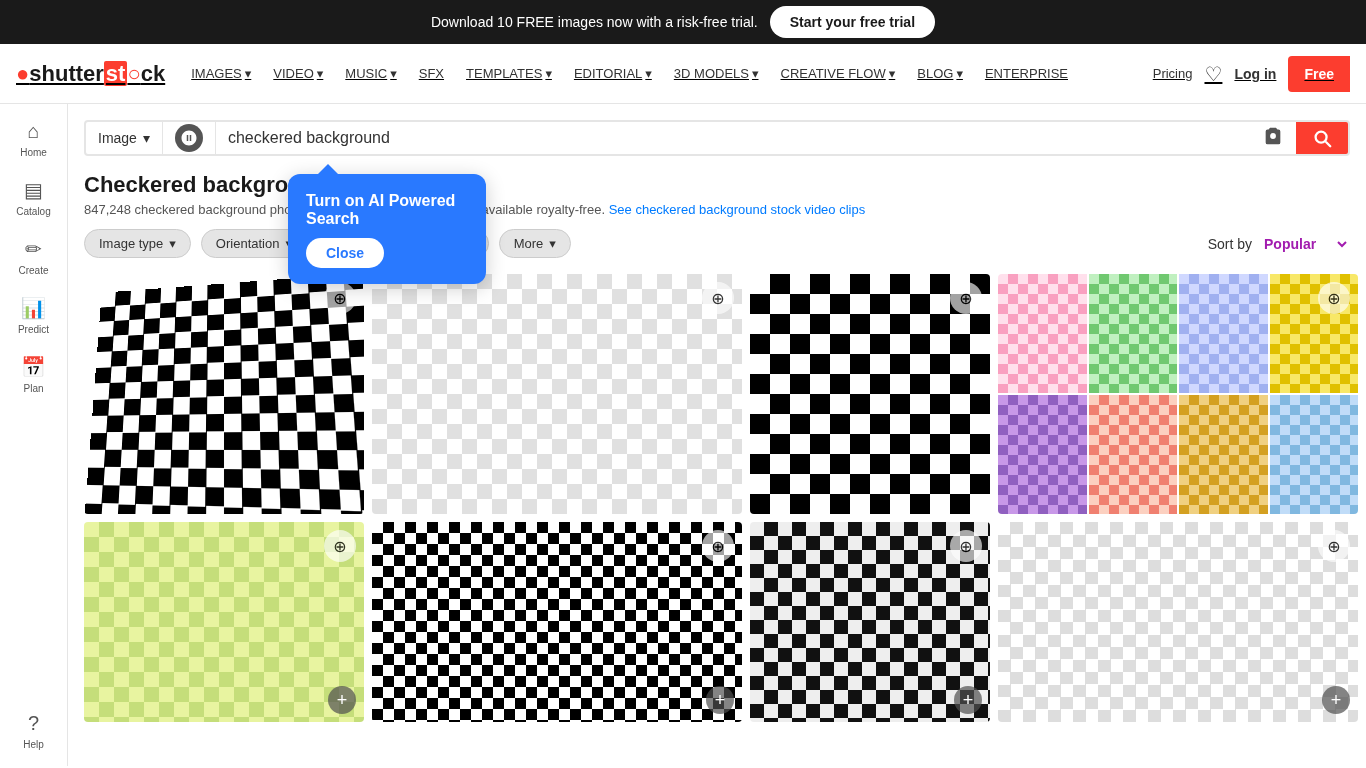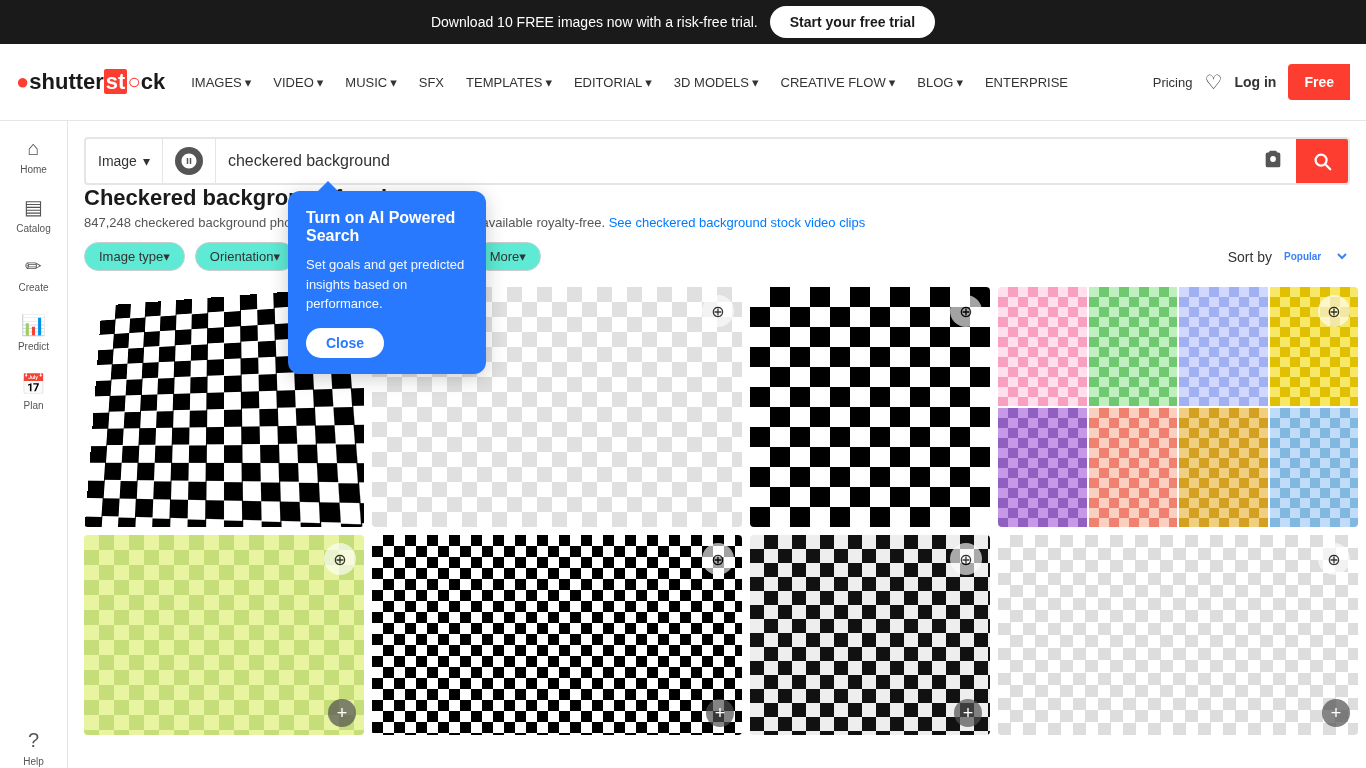--- a/index.html
+++ b/index.html
@@ -26,23 +26,24 @@
       font-size: 14px;
       font-weight: bold;
       cursor: pointer;
     }
 
     
     .nav {
       display: flex;
       align-items: center;
       padding: 0 16px;
-      height: 77px;
+      height: 60px;
       border-bottom: 1px solid #e5e5e5;
       gap: 0;
+      text-decoration: underline;
     }
     .logo {
       display: flex;
       align-items: center;
       margin-right: 16px;
       flex-shrink: 0;
     }
     .logo-text {
       font-size: 22px;
       font-weight: bold;
@@ -129,21 +130,22 @@
       padding: 16px;
       position: relative;
     }
 
     
     .search-bar {
       display: flex;
       align-items: center;
       border: 2px solid #e5e5e5;
       border-radius: 4px;
-      height: 48px;
+      margin-bottom: 16px;
+      height: 36px;
       overflow: hidden;
     }
     .search-type {
       display: flex;
       align-items: center;
       padding: 0 12px;
       border-right: 1px solid #e5e5e5;
       height: 100%;
       gap: 6px;
       cursor: pointer;
@@ -204,42 +206,43 @@
     
     .filters {
       display: flex;
       align-items: center;
       gap: 10px;
       margin-bottom: 16px;
     }
     .filter-btn {
       display: flex;
       align-items: center;
+      gap: 6px;
       border: 1px solid #ccc;
       border-radius: 20px;
       padding: 6px 14px;
       font-size: 13px;
       cursor: pointer;
-      background: #5eead4;
+      background: #e5e5e5;
       color: #333;
     }
     .sort-right {
       margin-left: auto;
       display: flex;
       align-items: center;
       gap: 8px;
       font-size: 14px;
       color: #333;
     }
     .sort-select {
       border: none;
-      font-size: 10px;
+      font-size: 14px;
       font-weight: bold;
       cursor: pointer;
-      color: #3b82f6;
+      color: #a21caf;
       background: transparent;
     }
 
     
     .image-grid {
       display: grid;
       grid-template-columns: 280px 370px 240px 360px;
       grid-template-rows: 240px 200px;
       gap: 8px;
     }
@@ -592,18 +595,17 @@
       <div class="grid-item">
         <div class="checker-transparent2"></div>
         <div class="add-btn">+</div>
         <div class="zoom-btn" style="top:8px;right:8px;">⊕</div>
       </div>
 
     </div>
 
     <div class="ai-tooltip">
       <div class="ai-tooltip-title">Turn on AI Powered Search</div>
-      <div class="ai-tooltip-body">Set goals and get predicted insights based on performance.</div>
       <button class="close-tooltip-btn">Close</button>
     </div>
 
   </div>
 </div>
 
 </body></html>

